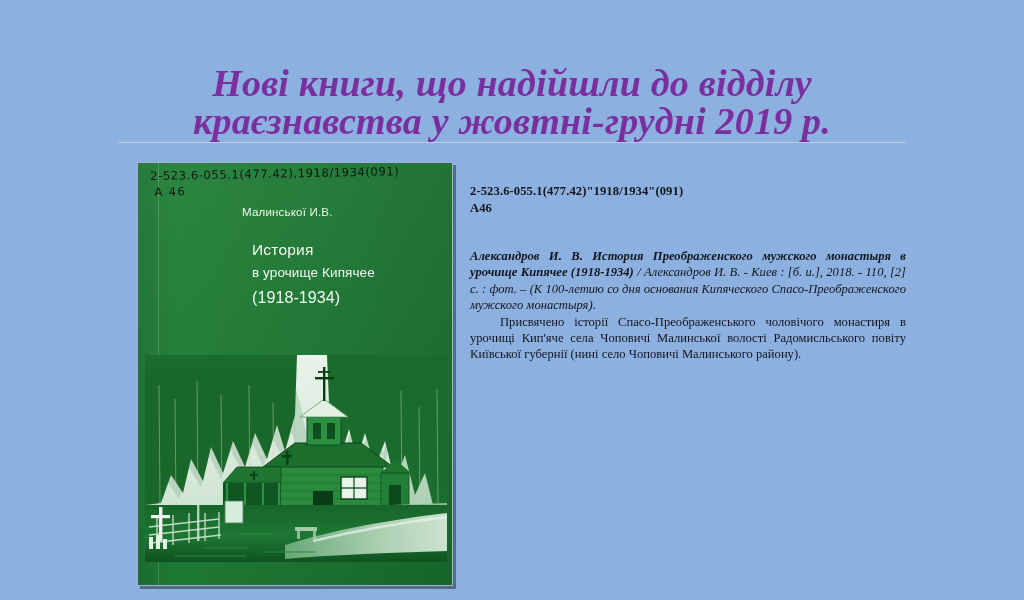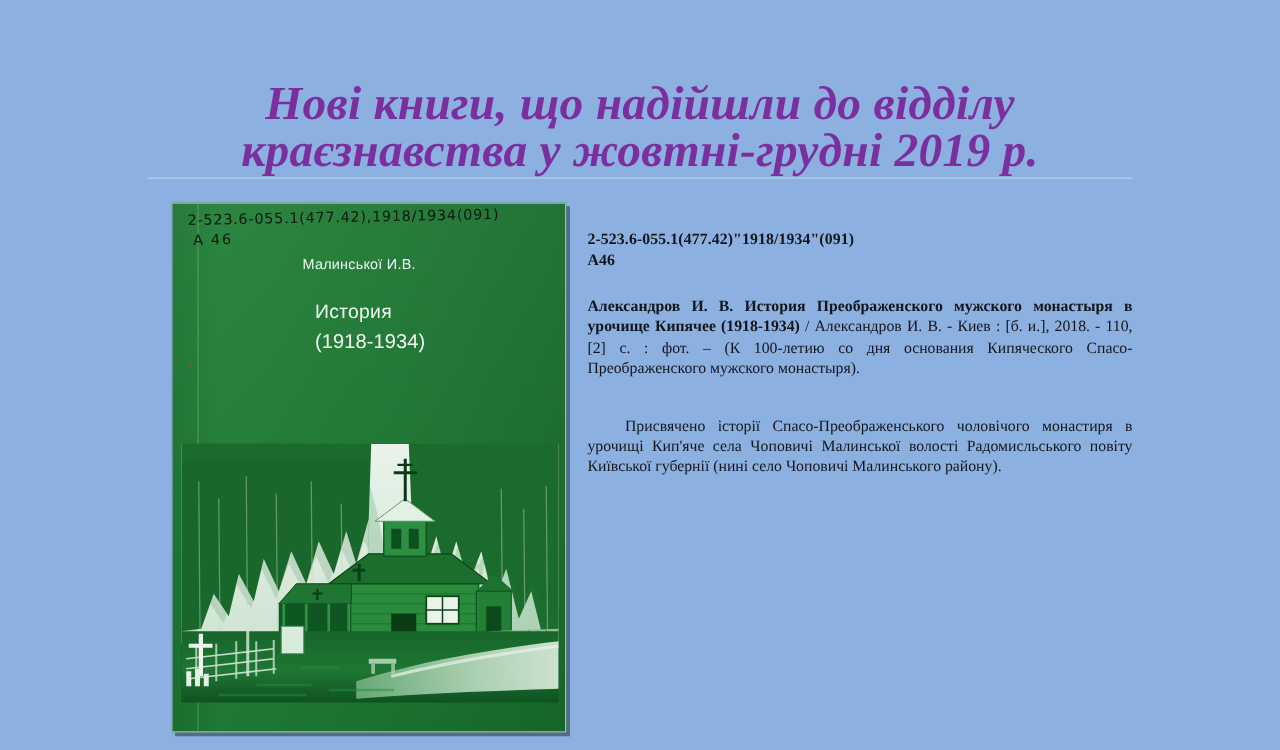--- a/index.html
+++ b/index.html
@@ -163,29 +163,29 @@
     font-family: "Liberation Serif", serif;
     font-size: 12.6px;
     line-height: 16.4px;
   }
   .callnum {
     font-weight: bold;
     line-height: 17px;
     letter-spacing: 0.1px;
   }
   .para-bib {
-    margin-top: 20px;
+    margin-top: 31px;
     text-align: justify;
     text-justify: inter-word;
+    font-style: italic;
   }
   .para-bib .bold-head {
     font-weight: bold;
   }
   .para-annot {
-    margin-top: 30px;
     text-align: justify;
     text-justify: inter-word;
     text-indent: 30px;
   }
 </style>
 </head>
 <body>
 
 <div class="slide-title">Нові книги, що надійшли до відділу краєзнавства у жовтні-грудні 2019 р.</div>
 
@@ -198,20 +198,21 @@
 
   <div class="handwritten">
     <span>2-523.6-055.1(477.42),1918/1934(091)</span>
     <span class="hw2">А 46</span>
   </div>
 
   <div class="cover-author">Малинської И.В.</div>
 
   <div class="cover-title-block">
     <div class="ct-line1">История</div>
+    <div class="ct-line4">в урочище Кипячее</div>
     <div class="ct-line5">(1918-1934)</div>
   </div>
 
   <div class="cover-photo">
     <svg width="302" height="207" viewBox="0 0 302 207" xmlns="http://www.w3.org/2000/svg">
       <defs>
         <linearGradient id="skyG" x1="0" y1="0" x2="0" y2="1">
           <stop offset="0%" stop-color="#e9f3ea"></stop>
           <stop offset="100%" stop-color="#cfe4d2"></stop>
         </linearGradient>

